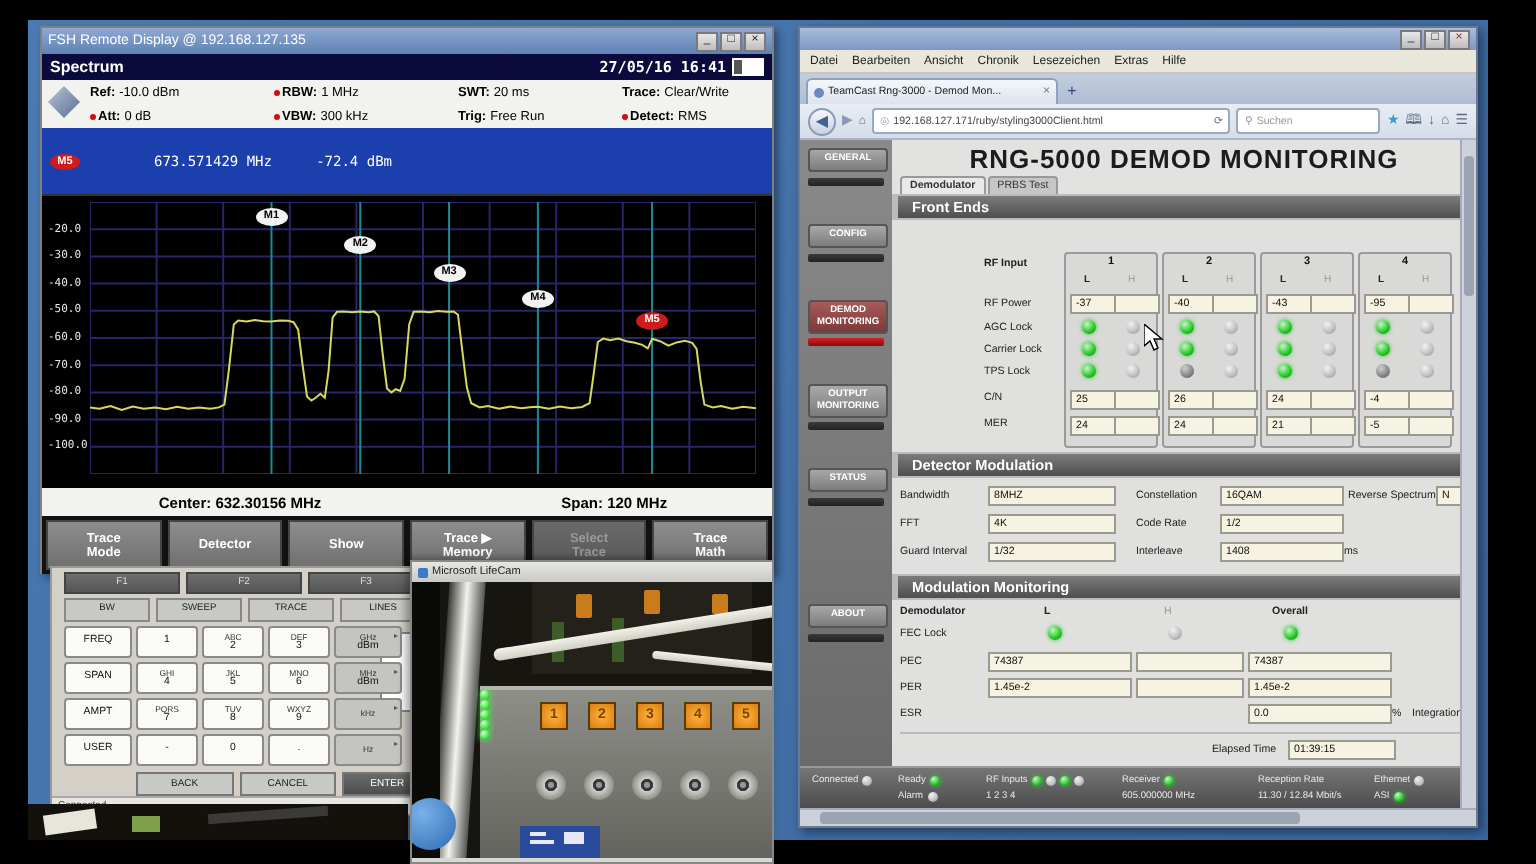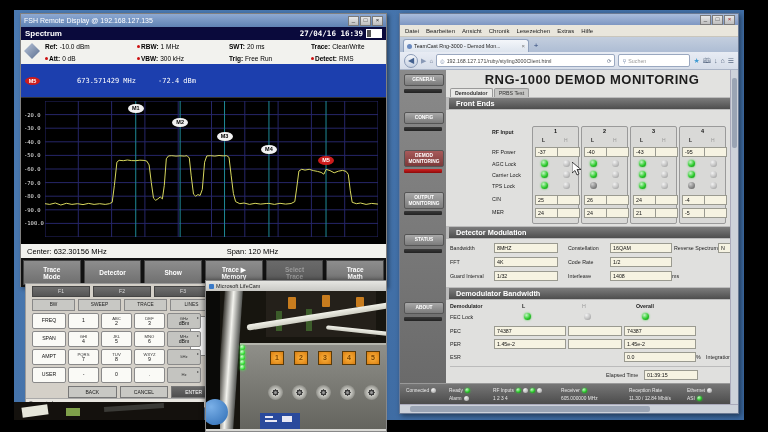--- a/index.html
+++ b/index.html
@@ -39,21 +39,21 @@
             text-align:center;line-height:8px;margin:0 4px 0 4px;font-family:"Liberation Sans",sans-serif;flex:none;}
   .mk-badge.red{background:#cc1c1c;color:#fff;}
   .mk-freq{width:92px;text-align:right;}
   .mk-lvl{width:60px;text-align:right;}
   #plot{height:146px;background:#000;position:relative;border-top:1px solid #333;}
   #spectrum-svg{position:absolute;left:24px;top:3px;}
   .ylab{position:absolute;color:#e8e8e8;font-size:5.5px;font-family:"DejaVu Sans Mono",monospace;left:3px;}
   .plot-badge{position:absolute;width:16px;height:9px;border-radius:50%;background:#f2f2f2;color:#000;
               font-size:5.5px;font-weight:bold;text-align:center;line-height:9px;}
   .plot-badge.red{background:#cc1c1c;color:#fff;}
-  #fsh-footer{height:14px;background:#f2f2ee;color:#000;display:flex;align-items:center;font-size:7.5px;font-weight:normal;}
+  #fsh-footer{height:14px;background:#f2f2ee;color:#000;display:flex;align-items:center;font-size:7.5px;font-weight:bold;justify-content:center;}
   #fsh-center{margin-left:6px;}
   #fsh-span{margin-left:120px;}
   #softkeys{height:29px;background:#111;display:flex;align-items:center;gap:3px;padding:0 2px;}
   .softkey{flex:1;height:23px;background:linear-gradient(180deg,#8d8d8d,#6f6f6f);border:1px solid #444;
            color:#fff;font-size:6.5px;font-weight:bold;text-align:center;display:flex;flex-direction:column;
            justify-content:center;line-height:7px;}
   .softkey.dim{background:linear-gradient(180deg,#6a6a6a,#585858);color:#9a9a9a;}
   
   #keypad{left:11px;top:273px;width:192px;height:125px;background:#d4d0c8;border:1px solid #9a9a9a;padding:2px 0 0 6px;box-sizing:border-box;}
   #entry-popup{position:absolute;right:-2px;top:32px;width:26px;height:38px;background:#fdfdfd;border:1px solid #888;}
@@ -159,21 +159,21 @@
     <div class="titlebar">
       <span>FSH Remote Display @ 192.168.127.135</span>
       <span class="winbtns">
         <span class="winbtn">_</span>
         <span class="winbtn">□</span>
         <span class="winbtn">×</span>
       </span>
     </div>
     <div id="fsh-head">
       <span>Spectrum</span>
-      <span id="fsh-dt">27/04/16  16:39</span>
+      <span id="fsh-dt">27/05/16  16:41</span>
       <span id="battery"></span>
     </div>
     <div id="fsh-settings">
       <span id="rs-logo"></span>
       <div class="set-row" id="settings-r1">
           <div class="set-item">
             <span class="set-lab">Ref:</span>
             <span class="set-val">-10.0 dBm</span>
           </div>
           <div class="set-item">
@@ -501,21 +501,21 @@
           <div class="sbtn active" style="top: 80px;">DEMOD MONITORING</div>
           <div class="sbar active" style="top: 99px;"></div>
           <div class="sbtn" style="top: 122px;">OUTPUT MONITORING</div>
           <div class="sbar" style="top: 141px;"></div>
           <div class="sbtn" style="top: 164px;">STATUS</div>
           <div class="sbar" style="top: 179px;"></div>
           <div class="sbtn" style="top: 232px;">ABOUT</div>
           <div class="sbar" style="top: 247px;"></div>
         </div>
       <div id="main">
-        <div id="page-title">RNG-1000 DEMOD MONITORING</div>
+        <div id="page-title">RNG-5000 DEMOD MONITORING</div>
         <div id="ptabs">
             <div class="ptab active">Demodulator</div>
             <div class="ptab">PRBS Test</div>
           </div>
         <div class="secbar">Front Ends</div>
         <div class="panel" id="fe-panel" style="height:116px;">
             <div class="flabel fbold" style="left: 46px; top: 19px;">RF Input</div>
             <div class="flabel" style="left: 46px; top: 39px;">RF Power</div>
             <div class="flabel" style="left: 46px; top: 51px;">AGC Lock</div>
             <div class="flabel" style="left: 46px; top: 62px;">Carrier Lock</div>
@@ -602,21 +602,21 @@
             <div class="flabel" style="left: 4px; top: 20px;">FFT</div>
             <div class="finput" style="left: 48px; top: 18px; width: 58px;">4K</div>
             <div class="flabel" style="left: 122px; top: 20px;">Code Rate</div>
             <div class="finput" style="left: 164px; top: 18px; width: 56px;">1/2</div>
             <div class="flabel" style="left: 4px; top: 34px;">Guard Interval</div>
             <div class="finput" style="left: 48px; top: 32px; width: 58px;">1/32</div>
             <div class="flabel" style="left: 122px; top: 34px;">Interleave</div>
             <div class="finput" style="left: 164px; top: 32px; width: 56px;">1408</div>
             <div class="flabel" style="left: 226px; top: 34px;">ms</div>
           </div>
-        <div class="secbar">Demodulator Bandwidth</div>
+        <div class="secbar">Modulation Monitoring</div>
         <div class="panel" id="mon-panel" style="height:84px;">
             <div class="flabel fbold" style="left: 4px; top: 3px;">Demodulator</div>
             <div class="flabel fbold" style="left: 76px; top: 3px;">L</div>
             <div class="flabel" style="left: 136px; top: 3px; color: rgb(153, 153, 153);">H</div>
             <div class="flabel fbold" style="left: 190px; top: 3px;">Overall</div>
             <div class="flabel" style="left: 4px; top: 14px;">FEC Lock</div>
             <span class="led led7 led-on" style="position: absolute; left: 78px; top: 13px;"></span>
             <span class="led led7 led-off" style="position: absolute; left: 138px; top: 13px;"></span>
             <span class="led led7 led-on" style="position: absolute; left: 196px; top: 13px;"></span>
             <div class="flabel" style="left: 4px; top: 28px;">PEC</div>

